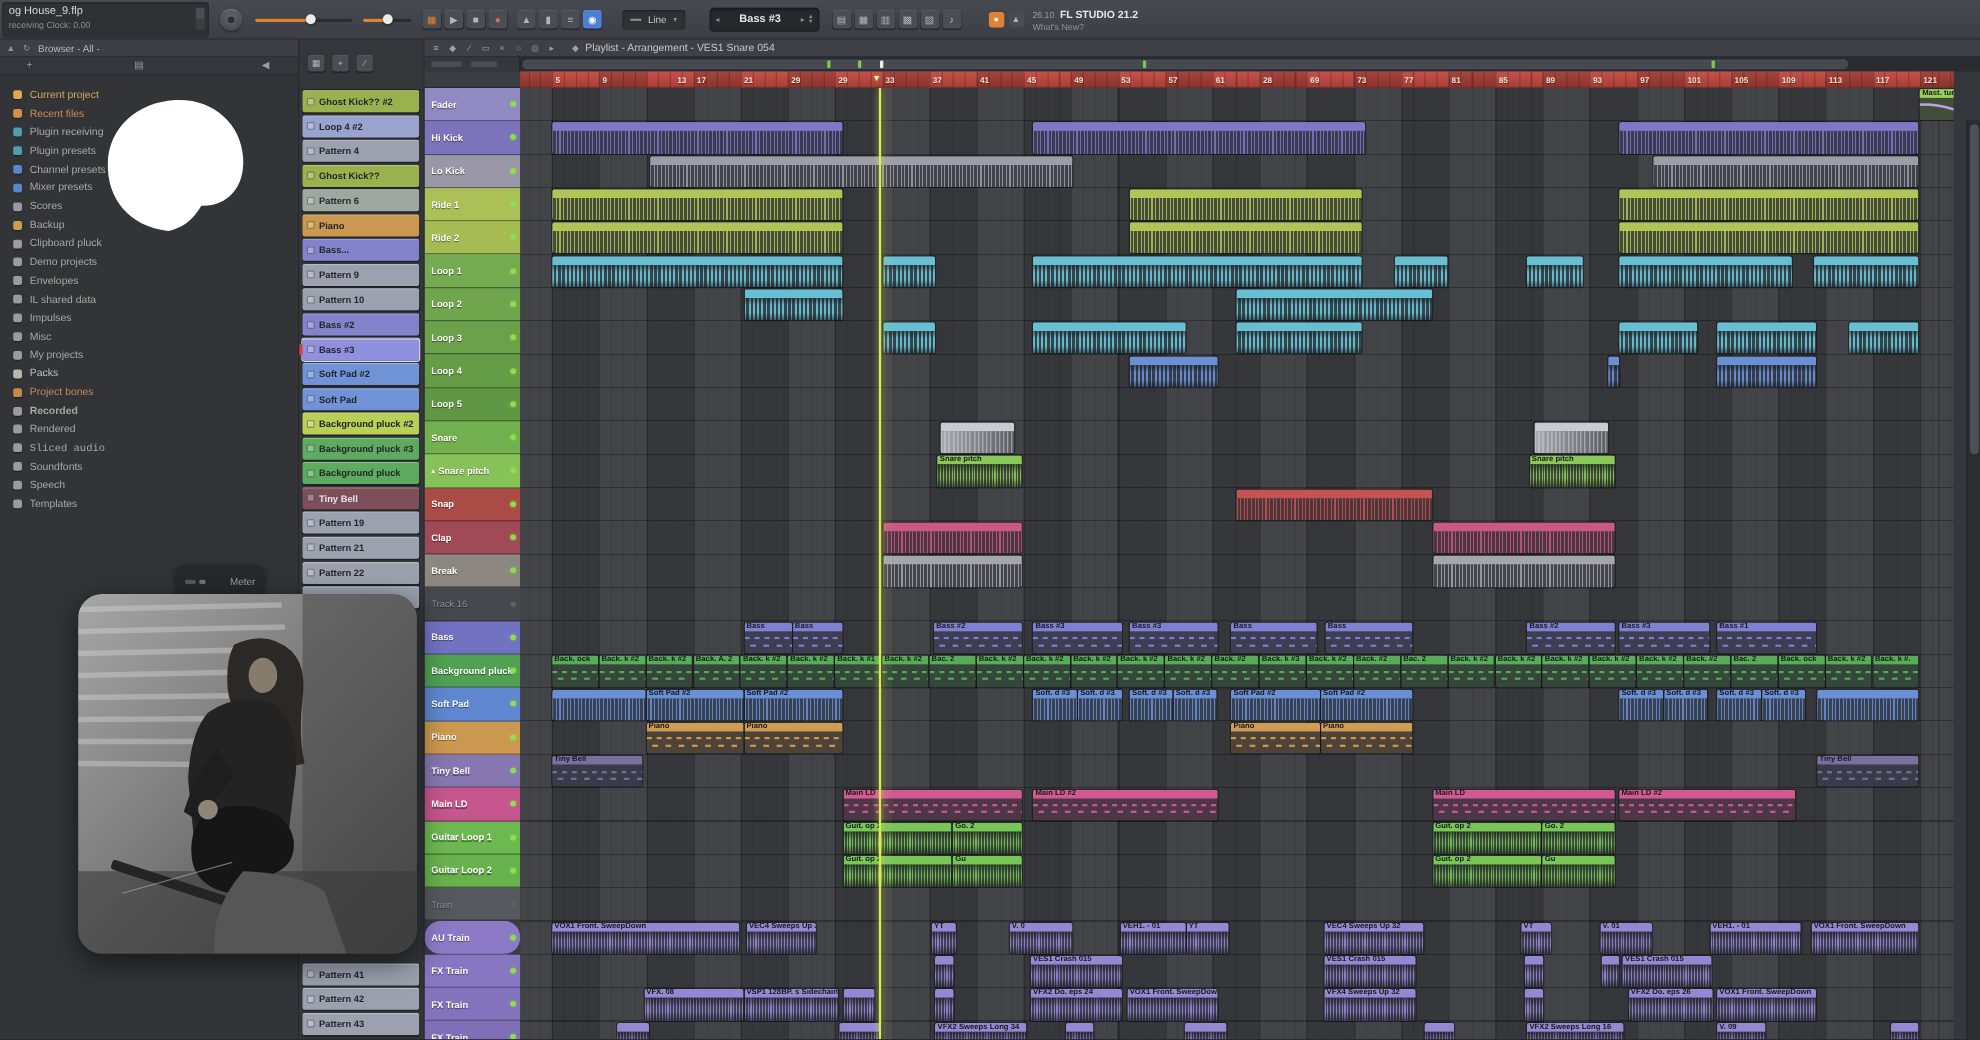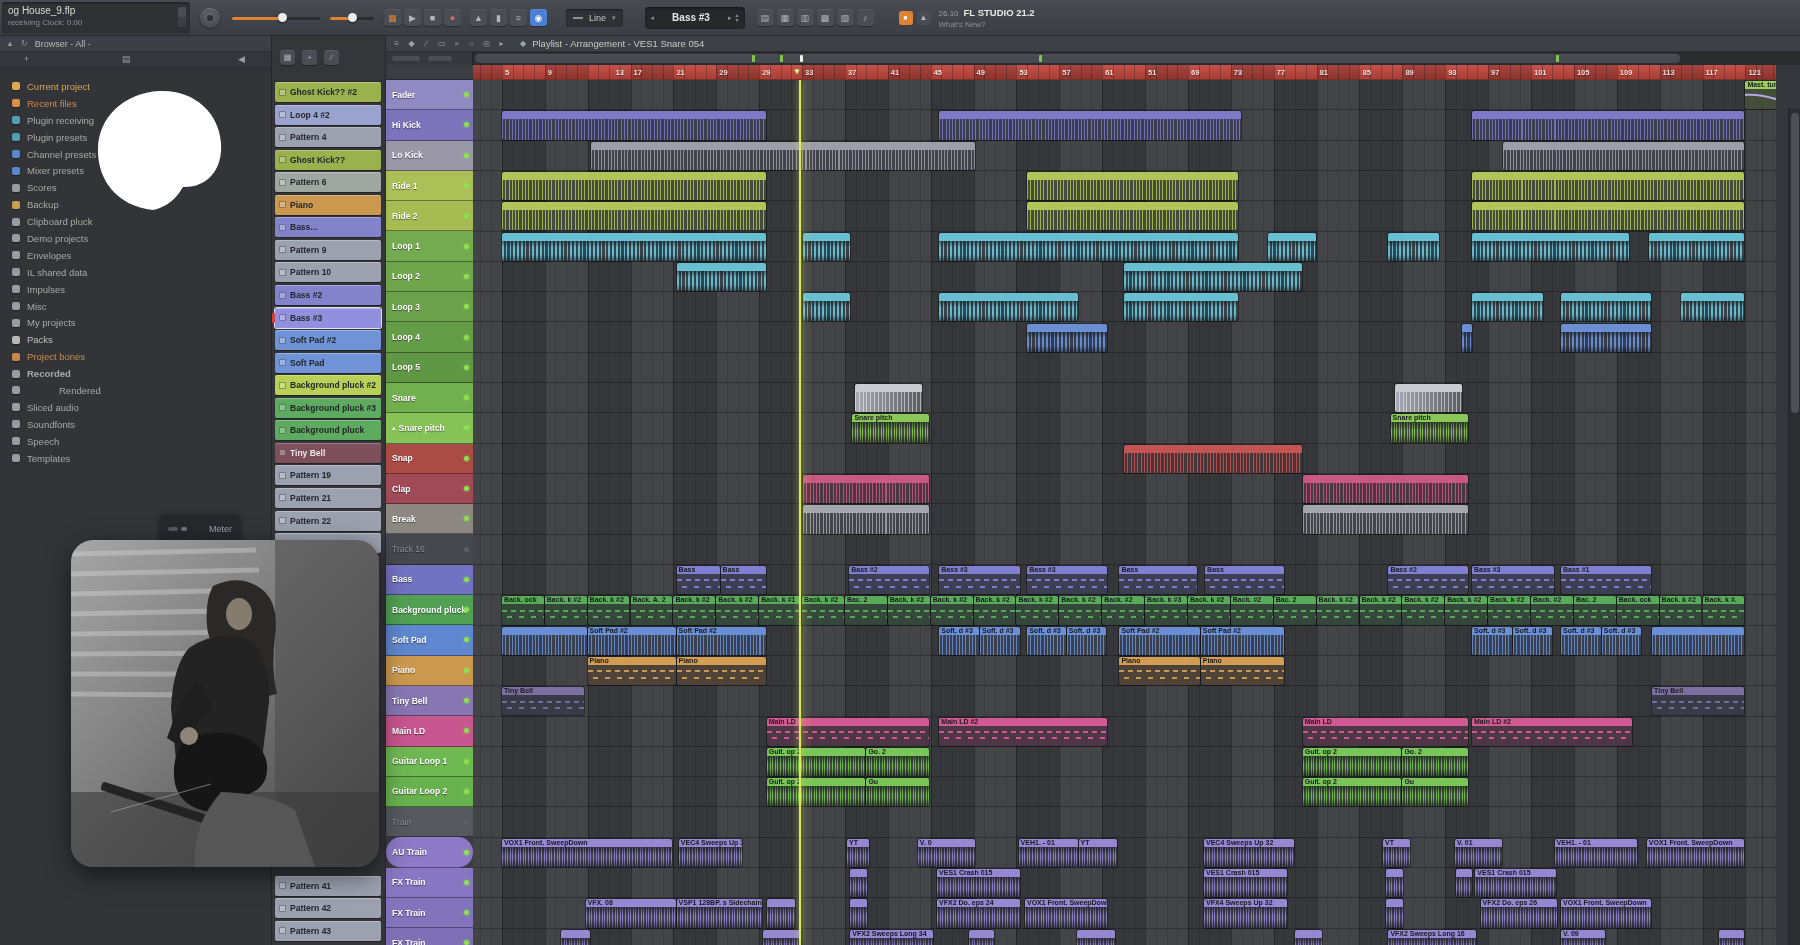--- a/index.html
+++ b/index.html
@@ -261,25 +261,25 @@
         <li class="bitem">
           <span class="bicon" style="background: rgb(200, 136, 72);"></span>
           <span style="color: rgb(199, 139, 85);">Project bones</span>
         </li>
         <li class="bitem">
           <span class="bicon" style="background: rgb(154, 154, 162);"></span>
           <span style="color: rgb(169, 169, 161); font-weight: bold;">Recorded</span>
         </li>
         <li class="bitem">
           <span class="bicon" style="background: rgb(154, 154, 162);"></span>
-          <span style="color: rgb(169, 169, 161); margin-left: 32px;">Rendered</span>
-        </li>
-        <li class="bitem">
-          <span class="bicon" style="background: rgb(154, 154, 162);"></span>
-          <span style="color: rgb(169, 169, 161);">Sliced audio</span>
+          <span style="color: rgb(169, 169, 161);">Rendered</span>
+        </li>
+        <li class="bitem">
+          <span class="bicon" style="background: rgb(154, 154, 162);"></span>
+          <span style="color: rgb(169, 169, 161); font-family: Liberation Mono, monospace;">Sliced audio</span>
         </li>
         <li class="bitem">
           <span class="bicon" style="background: rgb(154, 154, 162);"></span>
           <span style="color: rgb(169, 169, 161);">Soundfonts</span>
         </li>
         <li class="bitem">
           <span class="bicon" style="background: rgb(154, 154, 162);"></span>
           <span style="color: rgb(169, 169, 161);">Speech</span>
         </li>
         <li class="bitem">
@@ -438,21 +438,21 @@
           <span class="rnum" style="left: 246.3px;">29</span>
           <span class="rnum" style="left: 289.2px;">29</span>
           <span class="rnum" style="left: 332px;">33</span>
           <span class="rnum" style="left: 374.9px;">37</span>
           <span class="rnum" style="left: 417.8px;">41</span>
           <span class="rnum" style="left: 460.7px;">45</span>
           <span class="rnum" style="left: 503.6px;">49</span>
           <span class="rnum" style="left: 546.4px;">53</span>
           <span class="rnum" style="left: 589.3px;">57</span>
           <span class="rnum" style="left: 632.2px;">61</span>
-          <span class="rnum" style="left: 675.1px;">51</span>
+          <span class="rnum" style="left: 675.1px;">28</span>
           <span class="rnum" style="left: 718px;">69</span>
           <span class="rnum" style="left: 760.8px;">73</span>
           <span class="rnum" style="left: 803.7px;">77</span>
           <span class="rnum" style="left: 846.6px;">81</span>
           <span class="rnum" style="left: 889.5px;">85</span>
           <span class="rnum" style="left: 932.4px;">89</span>
           <span class="rnum" style="left: 975.2px;">93</span>
           <span class="rnum" style="left: 1018.1px;">97</span>
           <span class="rnum" style="left: 1061px;">101</span>
           <span class="rnum" style="left: 1103.9px;">105</span>

